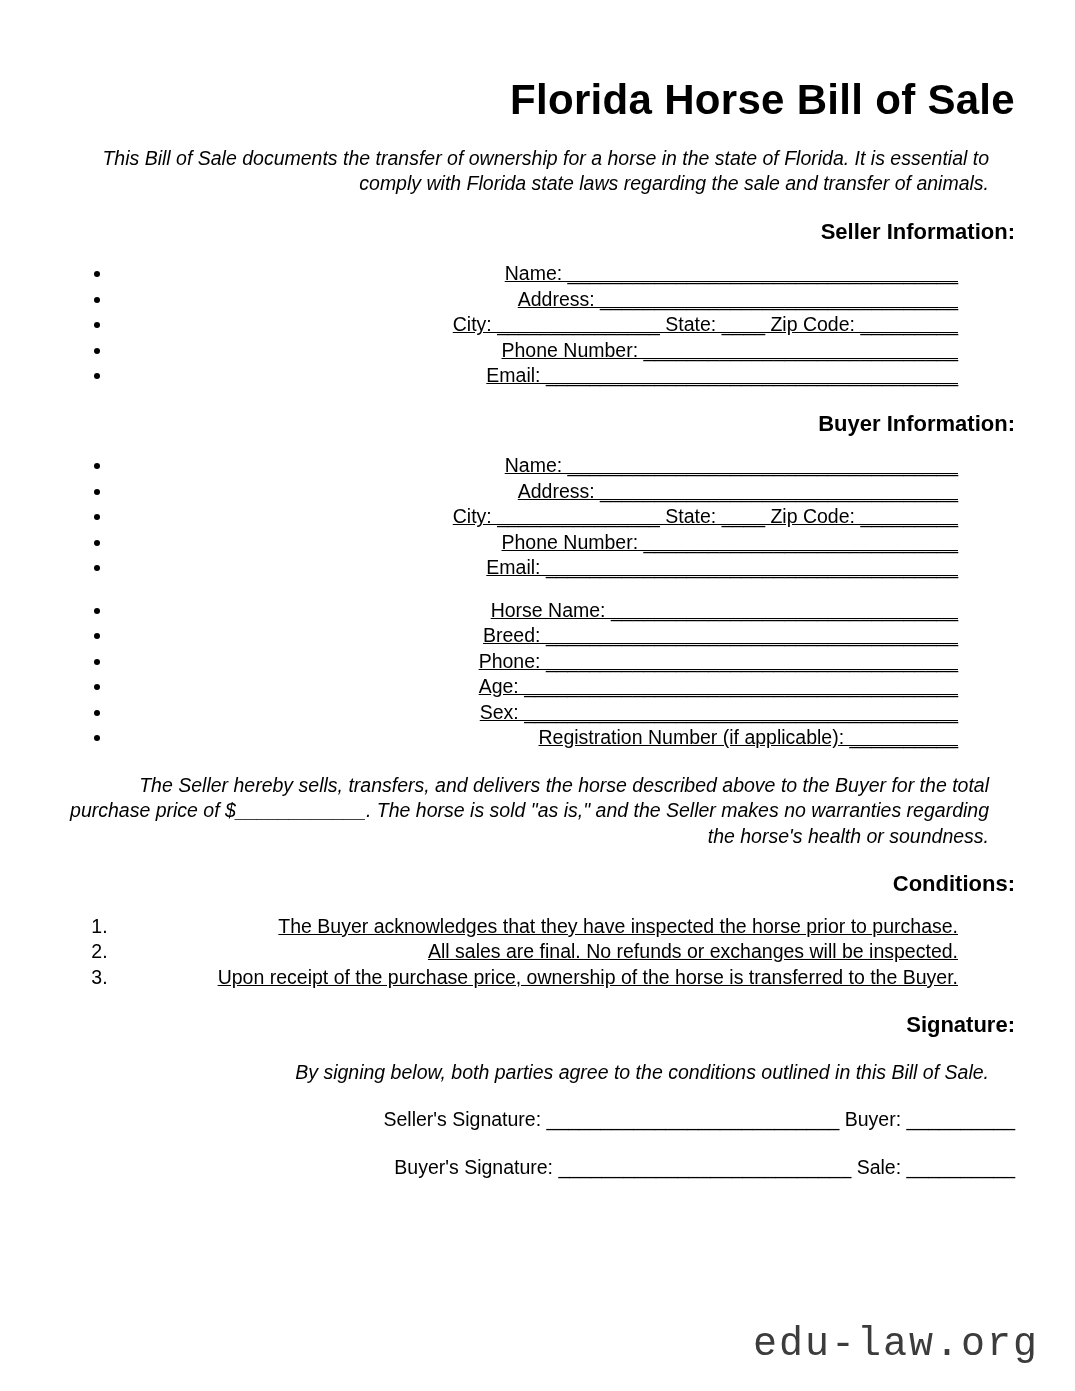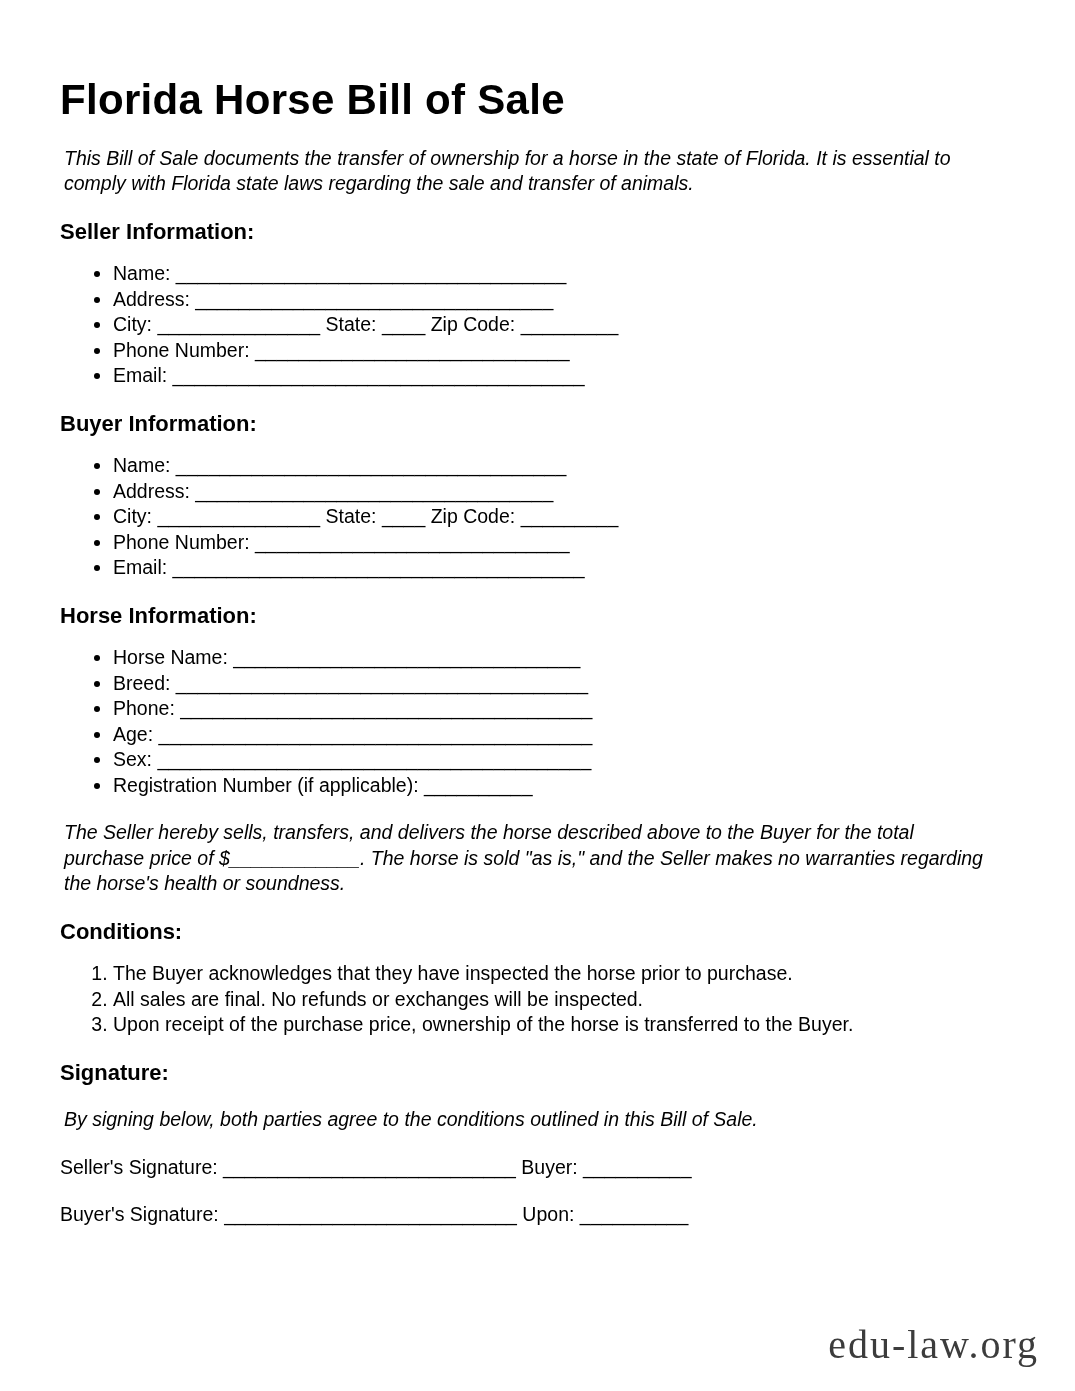--- a/index.html
+++ b/index.html
@@ -1,15 +1,15 @@
 <!DOCTYPE html>
 <html><head>
 <meta charset="utf-8">
 <style>
-  * { box-sizing: border-box; }
+  * { box-sizing: border-box; text-align: right; }
   html, body {
     margin: 0;
     padding: 0;
     background: #ffffff;
   }
   .page {
     position: relative;
     width: 1075px;
     height: 1391px;
     background: #ffffff;
@@ -35,34 +35,35 @@
   h2.section-heading {
     margin: 22px 0 0 0;
     font-size: 22px;
     line-height: 25.5px;
     font-weight: bold;
   }
   ul.field-list, ol.cond-list {
     margin: 17px 0 0 0;
     padding: 0 0 0 53px;
     max-width: 898px;
+    text-decoration: underline;
   }
   ul.field-list li, ol.cond-list li {
     margin: 0;
     padding: 0;
   }
   .sig-row {
     margin: 22px 0 0 0;
     white-space: nowrap;
   }
   .watermark {
     position: absolute;
     right: 36px;
     bottom: 26px;
-    font-family: Liberation Serif, serif;
+    font-family: Liberation Mono, monospace;
     font-size: 40px;
     line-height: 1;
     letter-spacing: 2px;
     color: #3c3c3c;
     font-weight: normal;
   }
 </style>
 </head>
 <body>
 
@@ -83,21 +84,20 @@
 
   <h2 class="section-heading">Buyer Information:</h2>
   <ul class="field-list">
     <li>Name: ____________________________________</li>
     <li>Address: _________________________________</li>
     <li>City: _______________ State: ____ Zip Code: _________</li>
     <li>Phone Number: _____________________________</li>
     <li>Email: ______________________________________</li>
   </ul>
 
-  <h2 class="section-heading">Horse Information:</h2>
   <ul class="field-list">
     <li>Horse Name: ________________________________</li>
     <li>Breed: ______________________________________</li>
     <li>Phone: ______________________________________</li>
     <li>Age: ________________________________________</li>
     <li>Sex: ________________________________________</li>
     <li>Registration Number (if applicable): __________</li>
   </ul>
 
   <p class="para">The Seller hereby sells, transfers, and delivers the horse described above to the Buyer for the total purchase price of $____________. The horse is sold "as is," and the Seller makes no warranties regarding the horse's health or soundness.</p>
@@ -106,17 +106,17 @@
   <ol class="cond-list">
     <li>The Buyer acknowledges that they have inspected the horse prior to purchase.</li>
     <li>All sales are final. No refunds or exchanges will be inspected.</li>
     <li>Upon receipt of the purchase price, ownership of the horse is transferred to the Buyer.</li>
   </ol>
 
   <h2 class="section-heading">Signature:</h2>
   <p class="para">By signing below, both parties agree to the conditions outlined in this Bill of Sale.</p>
 
   <p class="sig-row">Seller's Signature: ___________________________ Buyer: __________</p>
-  <p class="sig-row">Buyer's Signature: ___________________________ Upon: __________</p>
+  <p class="sig-row">Buyer's Signature: ___________________________ Sale: __________</p>
 
   <div class="watermark">edu-law.org</div>
 
 </div>
 
 </body></html>

